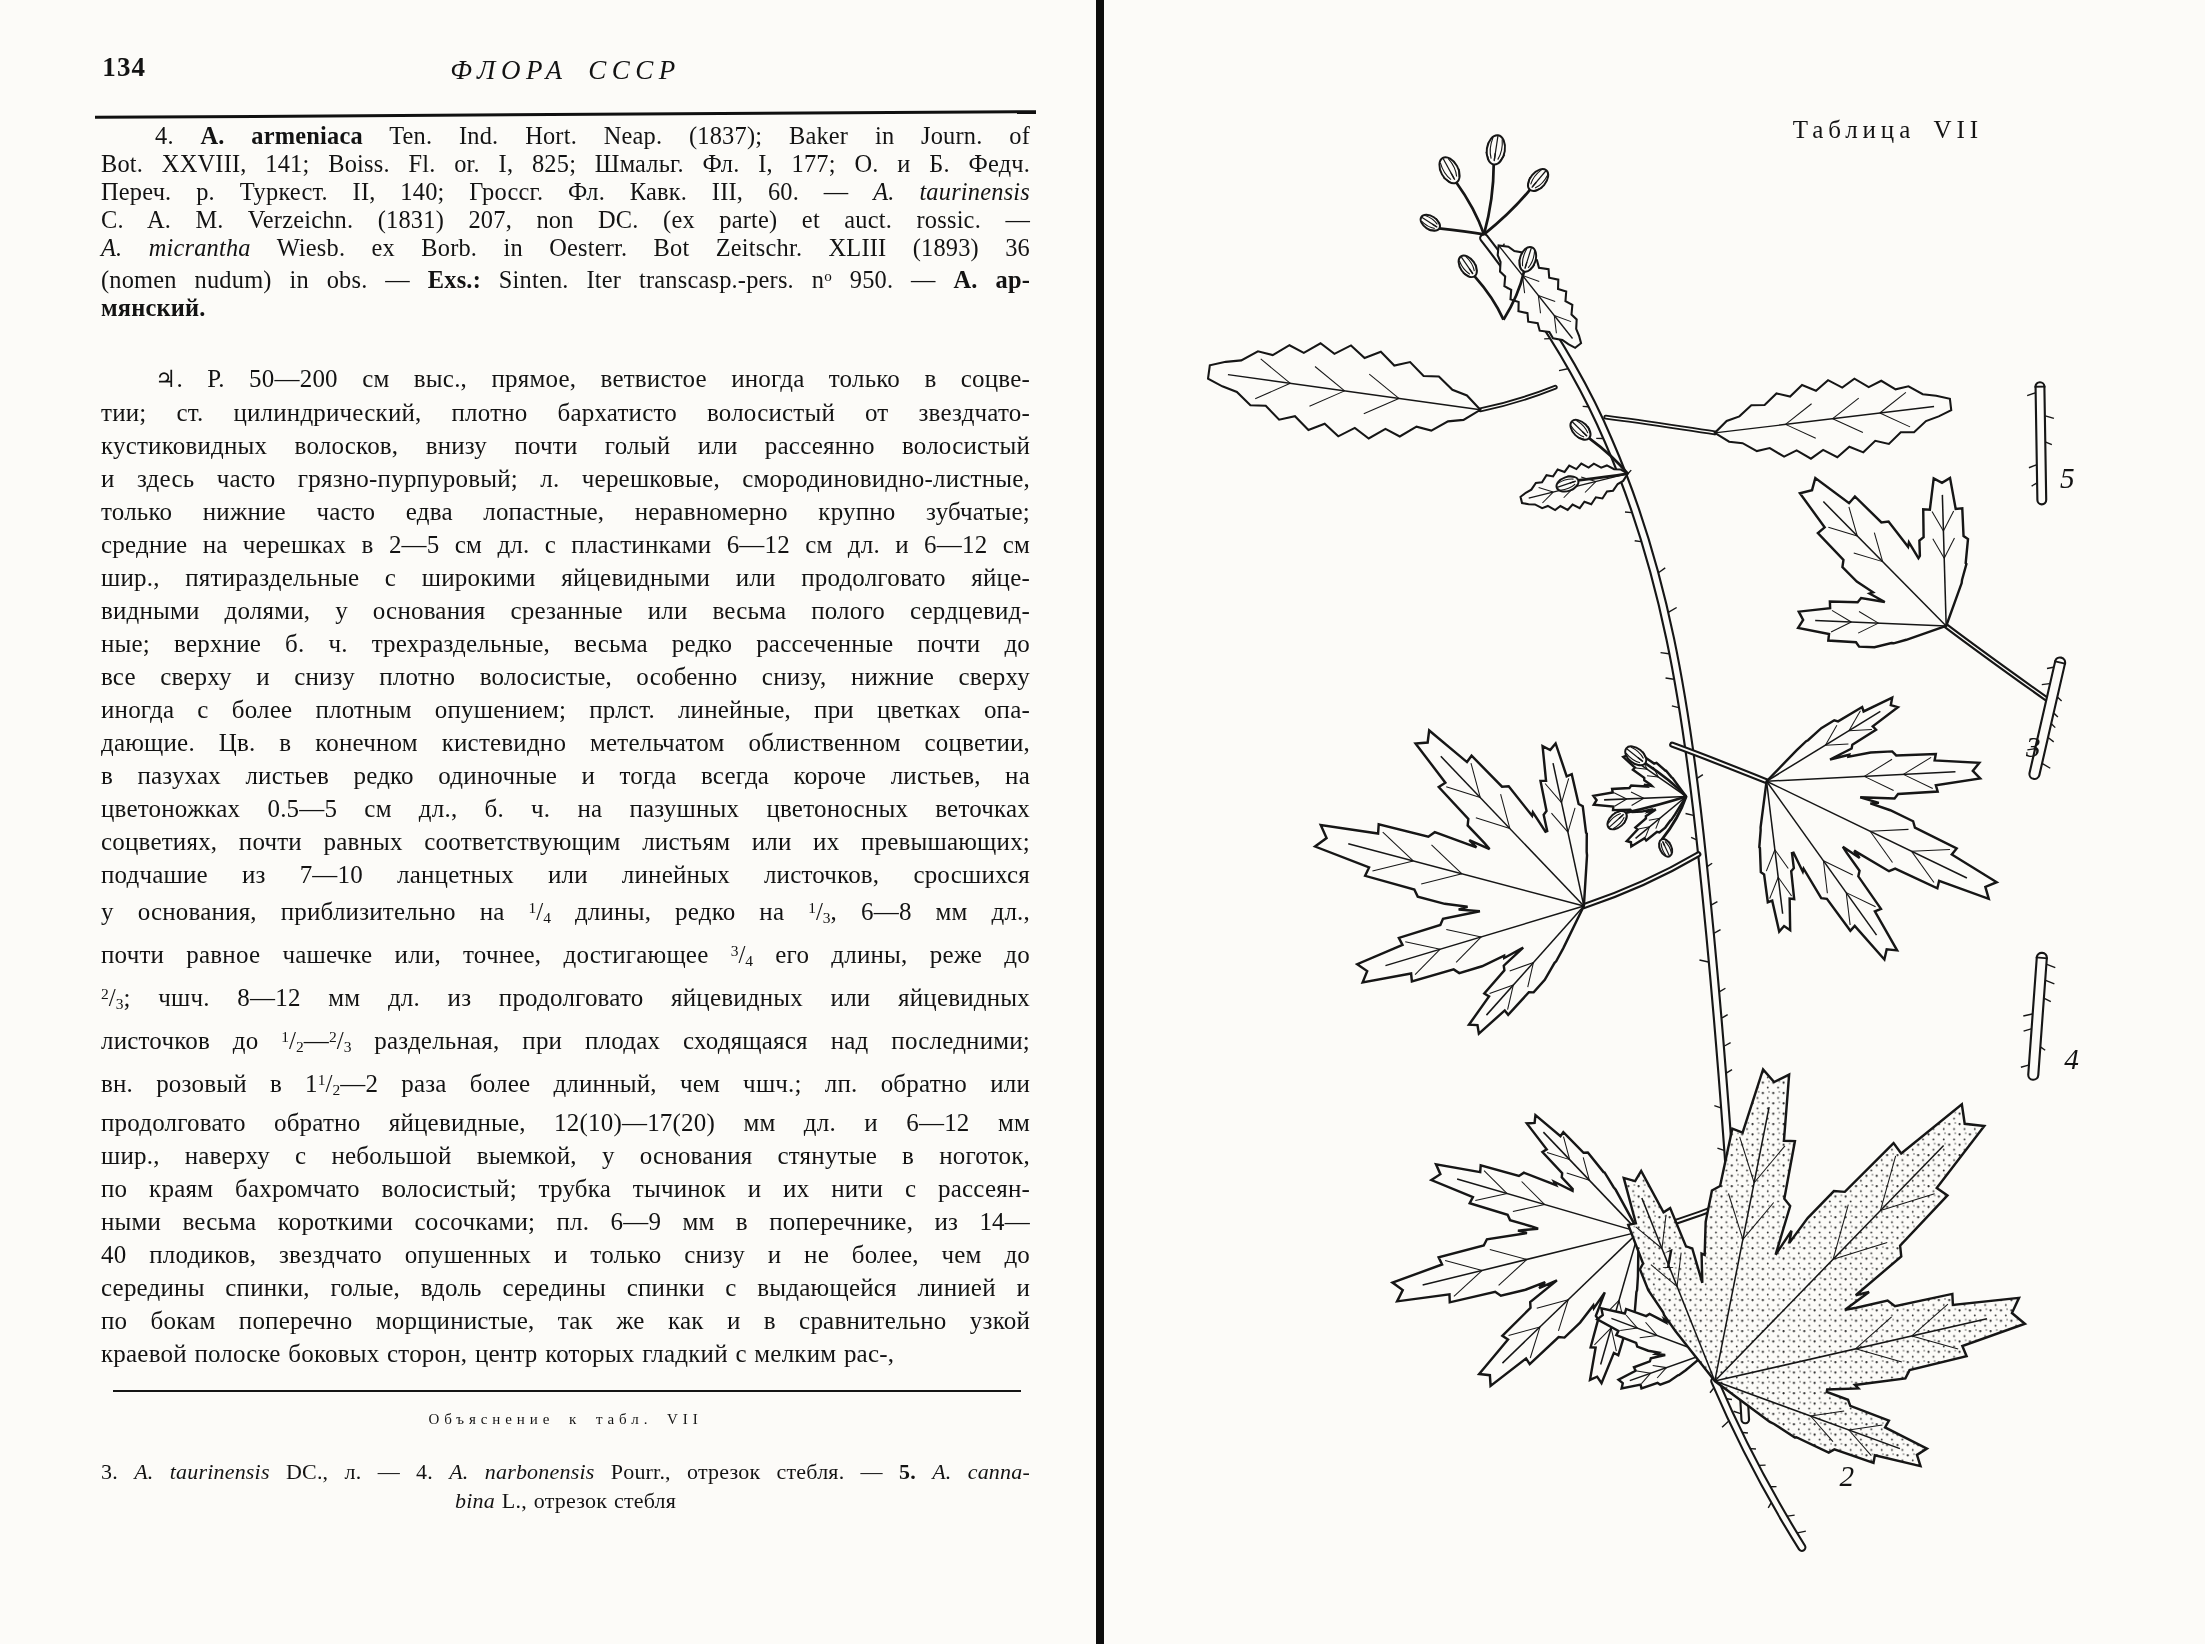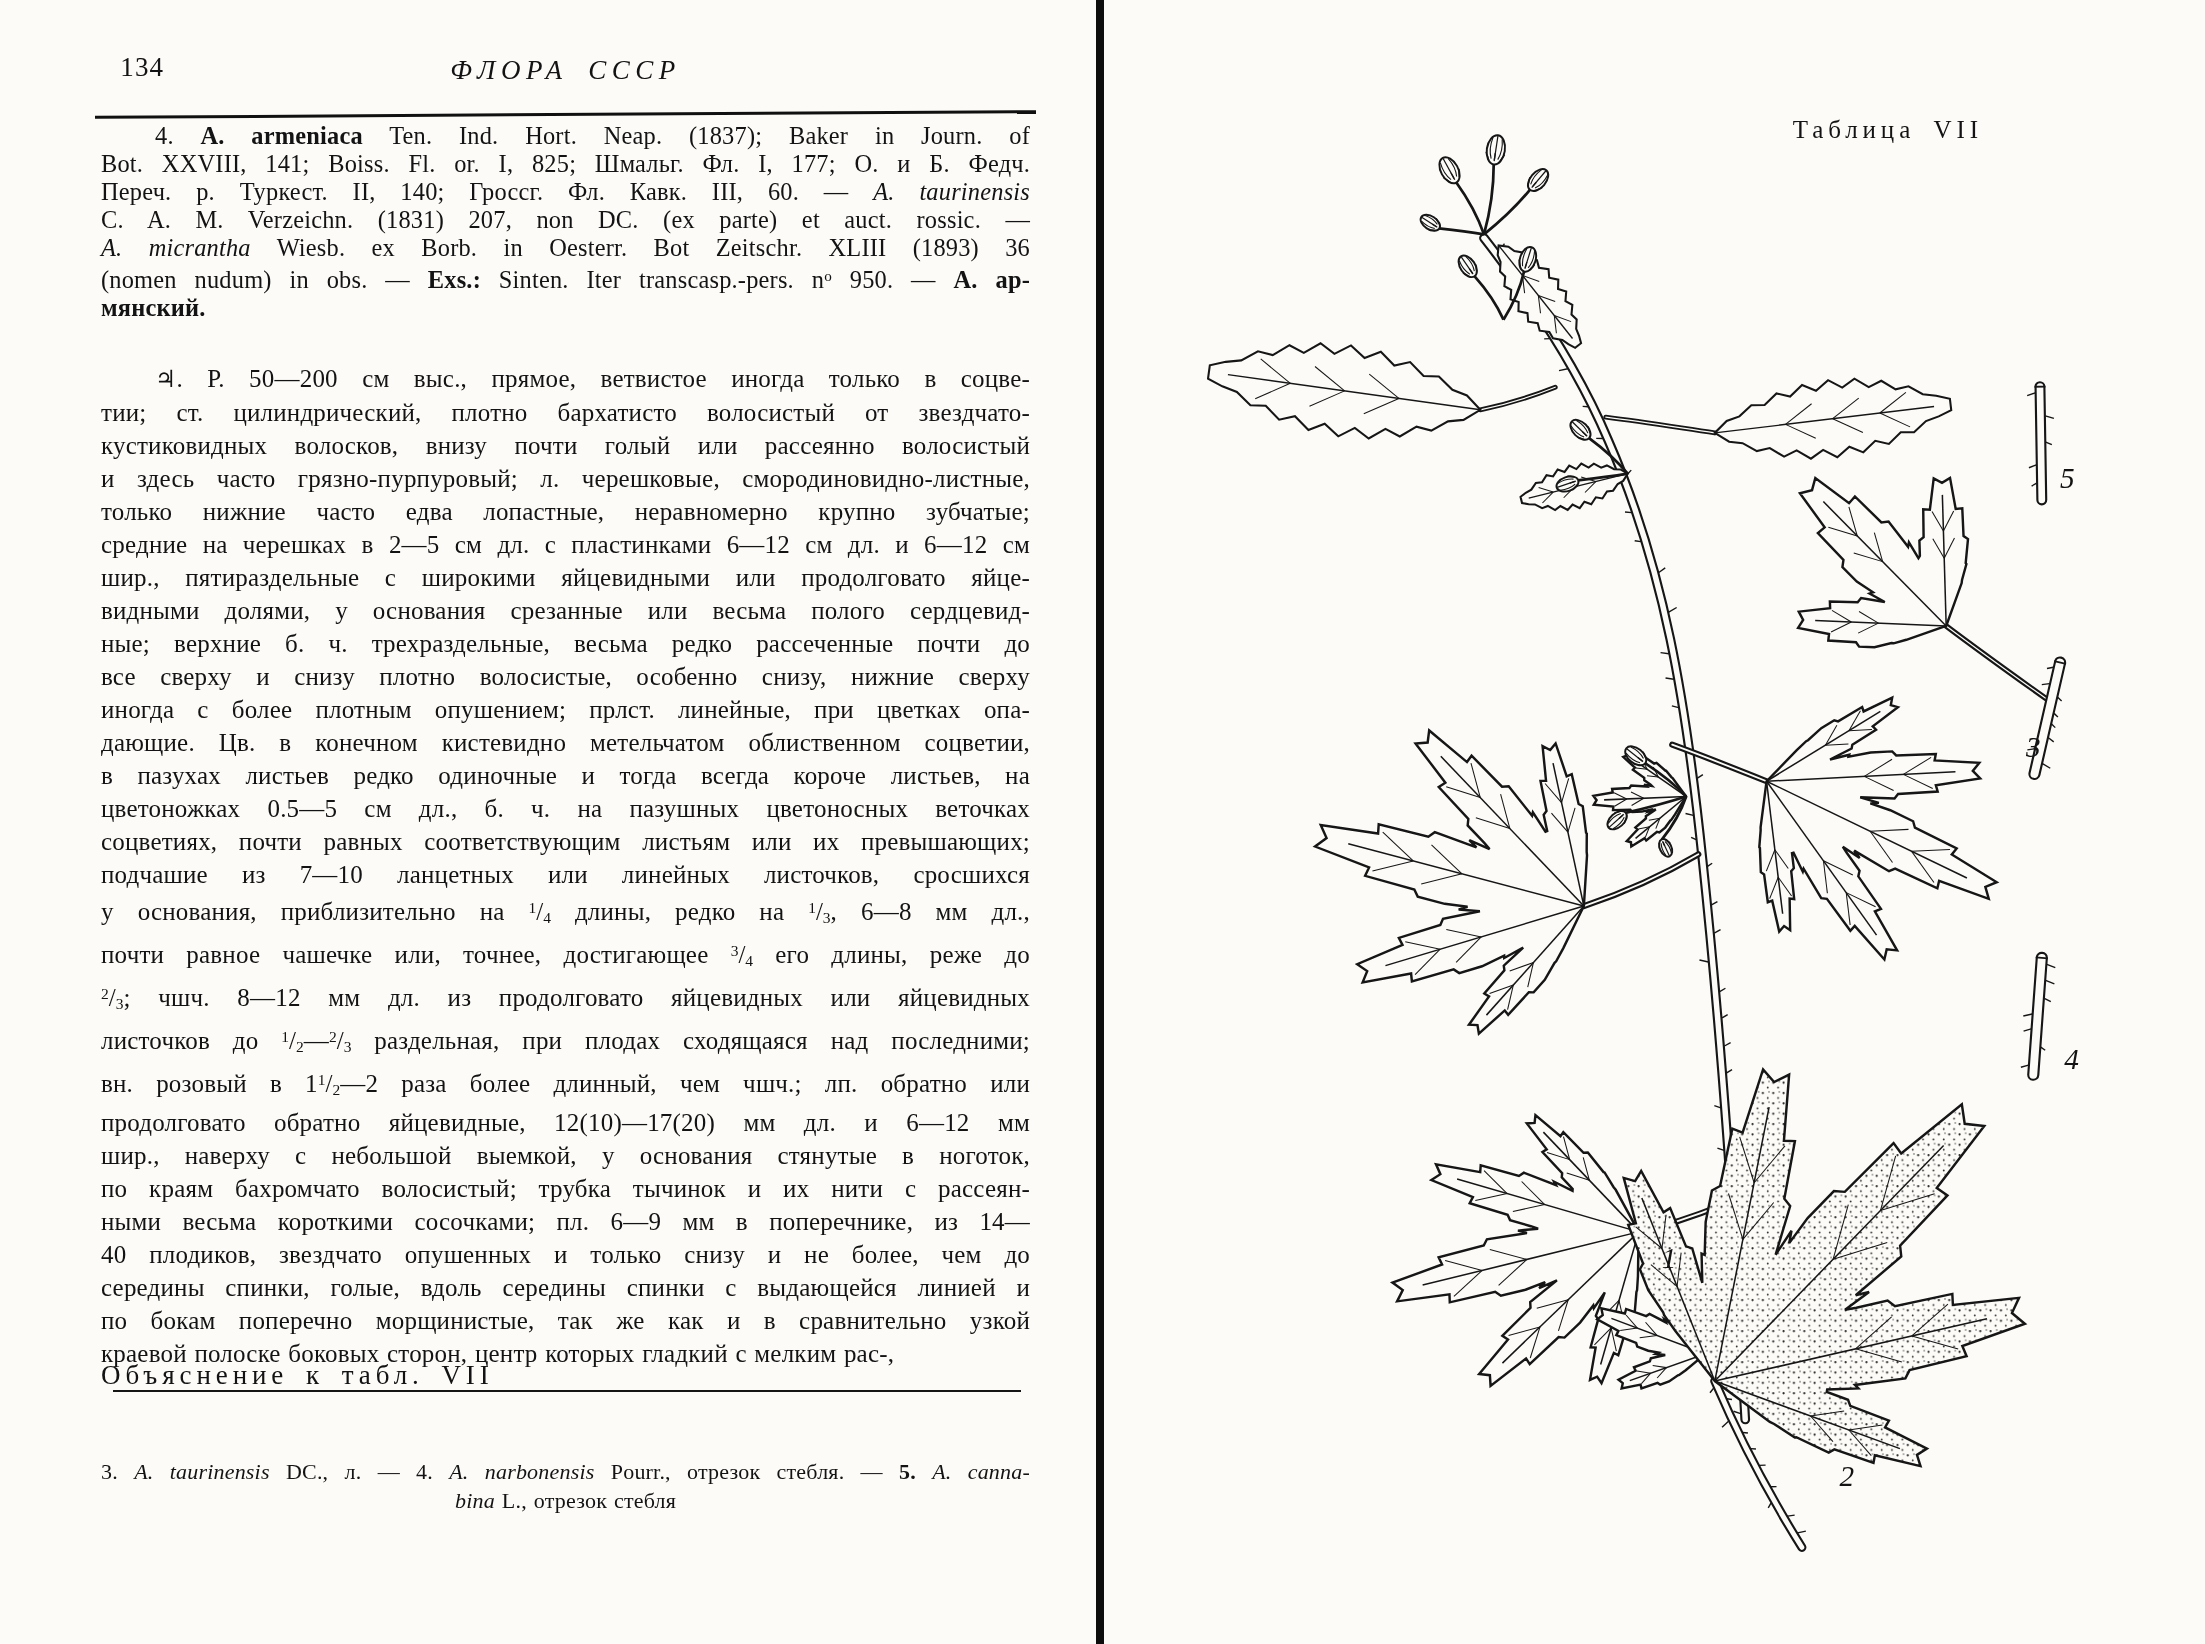--- a/index.html
+++ b/index.html
@@ -3,38 +3,38 @@
 <meta charset="utf-8">
 <style>
   html,body{margin:0;padding:0;}
   body{
     width:2205px;height:1645px;position:relative;overflow:hidden;
     background:#fcfbf8;color:#131313;
     font-family:"Liberation Serif","DejaVu Serif",serif;
   }
   
   .page-left{position:absolute;left:101px;top:0;width:929px;height:1645px;}
-  .pgnum{position:absolute;top:52px;left:1.2px;font-size:27px;font-weight:normal;letter-spacing:1.2px;margin-left:18px;}
+  .pgnum{position:absolute;top:52px;left:1.2px;font-size:27px;font-weight:bold;letter-spacing:1.2px;}
   .runtitle{position:absolute;top:55px;left:0;width:100%;text-align:center;
     font-size:27px;font-style:italic;letter-spacing:5.5px;word-spacing:8.5px;}
   .hrule{position:absolute;top:113px;left:-6.1px;width:941px;height:3px;background:#101010;
     transform:rotate(-0.35deg);}
   .bib{position:absolute;top:122px;left:0;width:100%;}
   .desc{position:absolute;top:362px;left:0;width:100%;}
   .bline{font-size:24.4px;line-height:28px;text-align:justify;text-align-last:justify;
     letter-spacing:0.2px;word-spacing:1.2px;}
   .bline:first-child{text-indent:54px;}
   .bline.last{text-align-last:left;}
   .dline{font-size:25px;line-height:33px;text-align:justify;text-align-last:justify;
     letter-spacing:0.2px;word-spacing:1.2px;}
   .dline:first-child{text-indent:54px;}
   .dline.last{text-align-last:left;}
   .fnrule{position:absolute;top:1390px;left:12.2px;width:908px;height:1.8px;background:#151515;}
-  .explhead{position:absolute;top:1360px;left:0;width:100%;
-    font-size:27px;letter-spacing:4.9px;word-spacing:6.1px;}
+  .explhead{position:absolute;top:1411px;left:0;width:100%;text-align:center;
+    font-size:15px;letter-spacing:4.9px;word-spacing:6.1px;}
   .expl{position:absolute;top:1457px;left:0;width:100%;}
   .eline{font-size:22px;line-height:29px;text-align:justify;text-align-last:justify;
     letter-spacing:0.2px;word-spacing:1.2px;}
   .eline.last{text-align:justify;text-align-last:center;}
   sup{font-size:0.62em;vertical-align:0.45em;}
   sub{font-size:0.62em;vertical-align:-0.2em;}
   .fr{letter-spacing:0;}
   .sym{font-family:"DejaVu Sans",sans-serif;font-size:0.95em;}
   
   .gutter{position:absolute;left:1096px;top:0;width:8px;height:1645px;background:#0d0d0d;}

